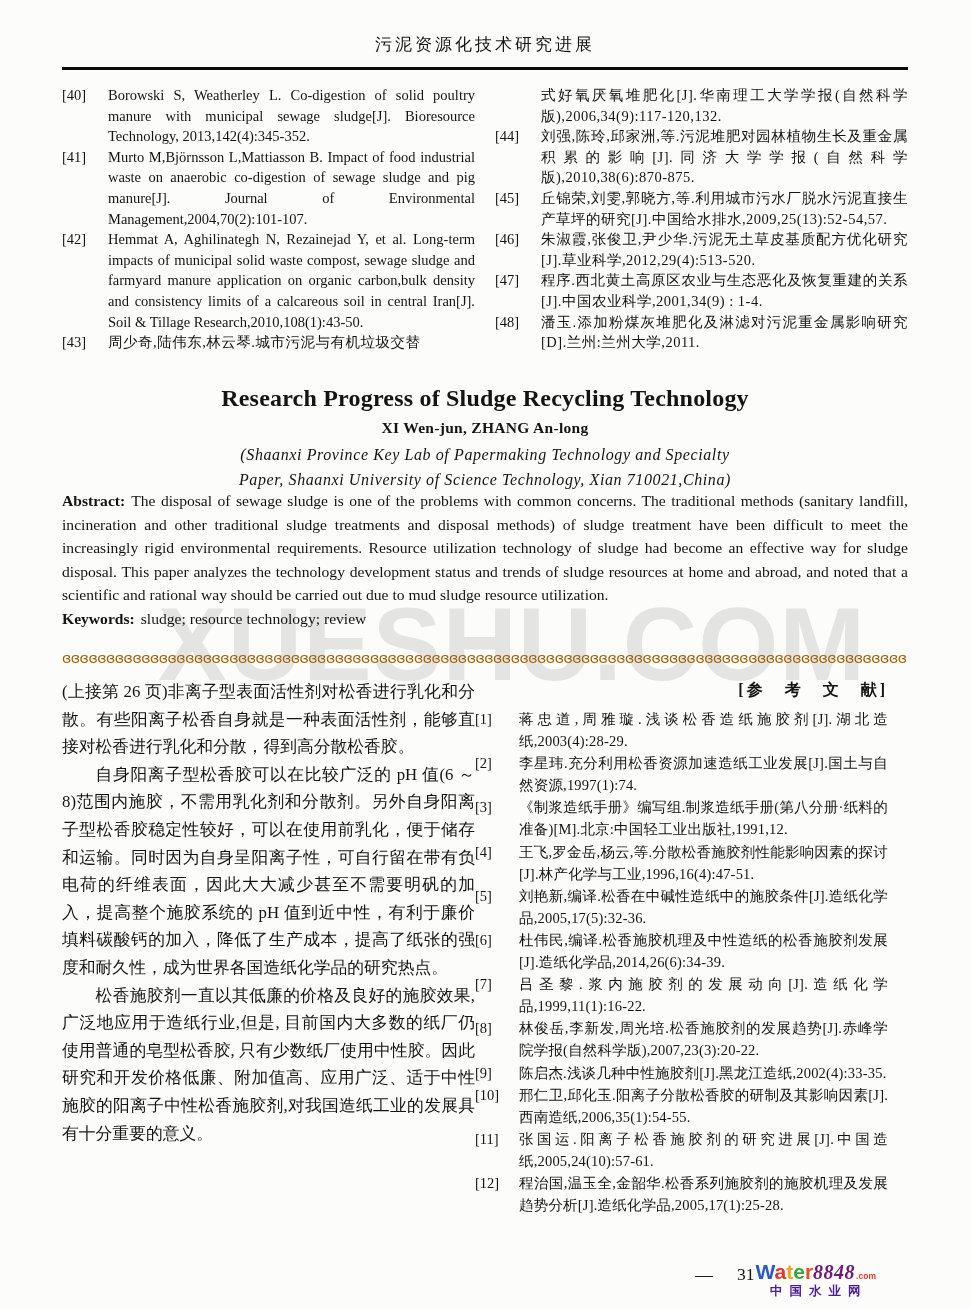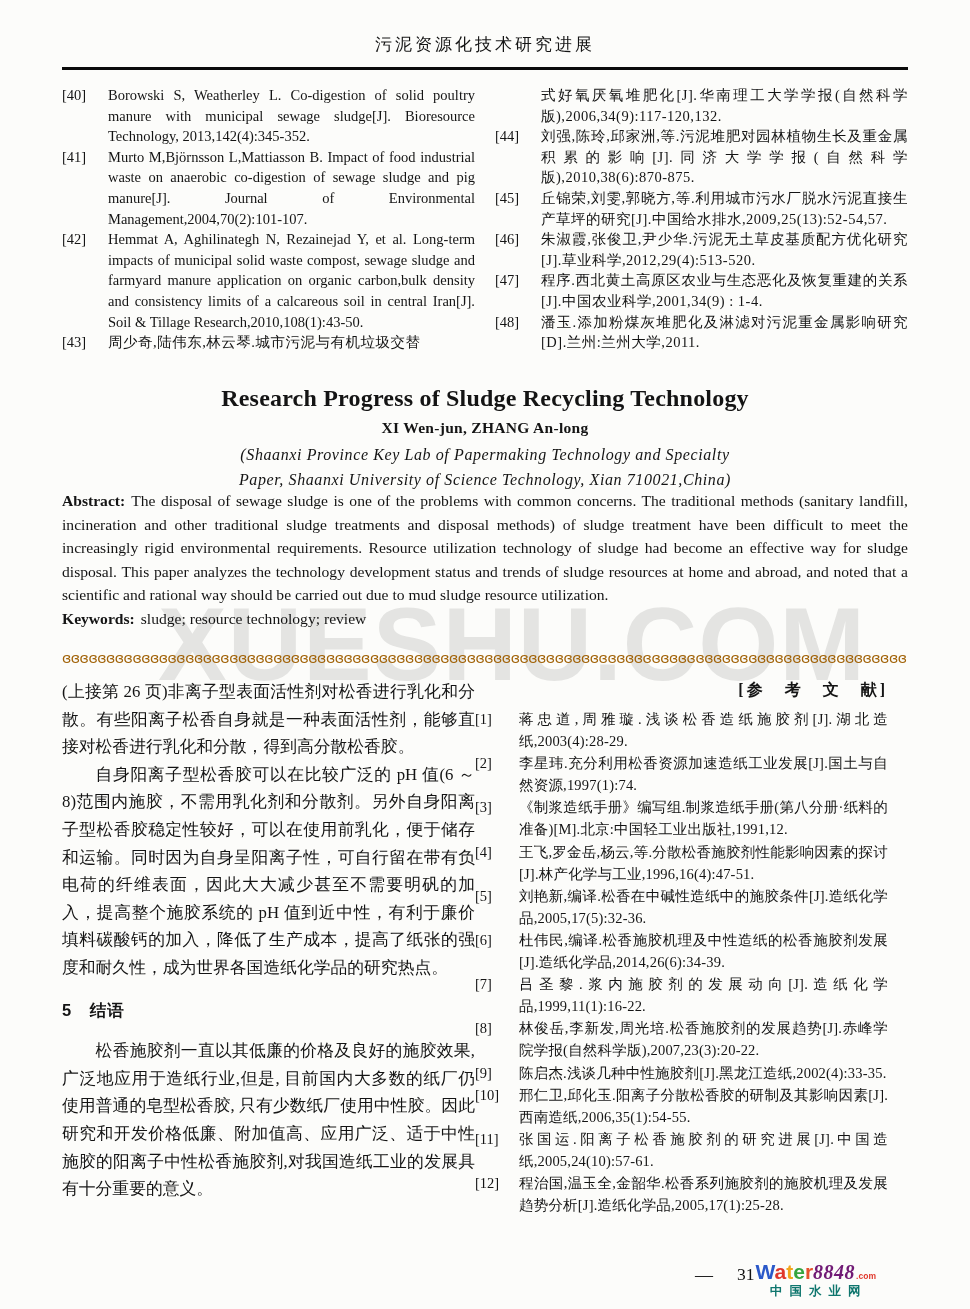--- a/index.html
+++ b/index.html
@@ -239,21 +239,20 @@
     <p><span class="lbl">Abstract:</span><span>The disposal of sewage sludge is one of the problems with common concerns. The traditional methods (sanitary landfill, incineration and other traditional sludge treatments and disposal methods) of sludge treatment have been difficult to meet the increasingly rigid environmental requirements. Resource utilization technology of sludge had become an effective way for sludge disposal. This paper analyzes the technology development status and trends of sludge resources at home and abroad, and noted that a scientific and rational way should be carried out due to mud sludge resource utilization.</span></p>
     <p class="keywords"><span class="lbl">Keywords:</span><span>sludge; resource technology; review</span></p>
   </div>
 
   <div class="divider">ɞɞɞɞɞɞɞɞɞɞɞɞɞɞɞɞɞɞɞɞɞɞɞɞɞɞɞɞɞɞɞɞɞɞɞɞɞɞɞɞɞɞɞɞɞɞɞɞɞɞɞɞɞɞɞɞɞɞɞɞɞɞɞɞɞɞɞɞɞɞɞɞɞɞɞɞɞɞɞɞɞɞɞɞɞɞɞɞɞɞɞɞɞɞɞɞ</div>
 
   <div class="bottom">
     <div class="col-left">
       <p>(上接第 26 页)非离子型表面活性剂对松香进行乳化和分散。有些阳离子松香自身就是一种表面活性剂，能够直接对松香进行乳化和分散，得到高分散松香胶。</p>
       <p class="indent">自身阳离子型松香胶可以在比较广泛的 pH 值(6 ～ 8)范围内施胶，不需用乳化剂和分散剂。另外自身阳离子型松香胶稳定性较好，可以在使用前乳化，便于储存和运输。同时因为自身呈阳离子性，可自行留在带有负电荷的纤维表面，因此大大减少甚至不需要明矾的加入，提高整个施胶系统的 pH 值到近中性，有利于廉价填料碳酸钙的加入，降低了生产成本，提高了纸张的强度和耐久性，成为世界各国造纸化学品的研究热点。</p>
-      <p class="section-heading">5　结语</p>
       <p class="indent">松香施胶剂一直以其低廉的价格及良好的施胶效果,广泛地应用于造纸行业,但是, 目前国内大多数的纸厂仍使用普通的皂型松香胶, 只有少数纸厂使用中性胶。因此研究和开发价格低廉、附加值高、应用广泛、适于中性施胶的阳离子中性松香施胶剂,对我国造纸工业的发展具有十分重要的意义。</p>
     </div>
     <div class="col-right">
       <div class="ref-header">[参　考　文　献]</div>
       <div class="bref">
         <span class="num">[1]</span>
         <span class="body">蒋忠道,周雅璇.浅谈松香造纸施胶剂[J].湖北造纸,2003(4):28-29.</span>
       </div>
       <div class="bref">
         <span class="num">[2]</span>
@@ -306,17 +305,17 @@
     <span class="dash">—</span>
     <span class="pageno">31</span>
     <div class="logo">
       <div class="logo-top">
         <span class="logo-word">
           <span style="color: rgb(43, 89, 201);">W</span><span style="color: rgb(224, 55, 43);">a</span><span style="color: rgb(242, 164, 27);">t</span><span style="color: rgb(53, 164, 63);">e</span><span style="color: rgb(229, 81, 43);">r</span>
         </span>
         <span class="logo-digits" style="color: #701a75;">8848</span>
         <span class="logo-com" style="color: rgb(224, 55, 43); text-align: center;">.com</span>
       </div>
-      <div class="logo-sub" style="color: #0f766e; font-family: Liberation Serif, serif;">中国水业网</div>
+      <div class="logo-sub" style="color: #4c1d95; font-family: Liberation Serif, serif;">中国水业网</div>
     </div>
   </div>
 
 </div>
 
 </body></html>

